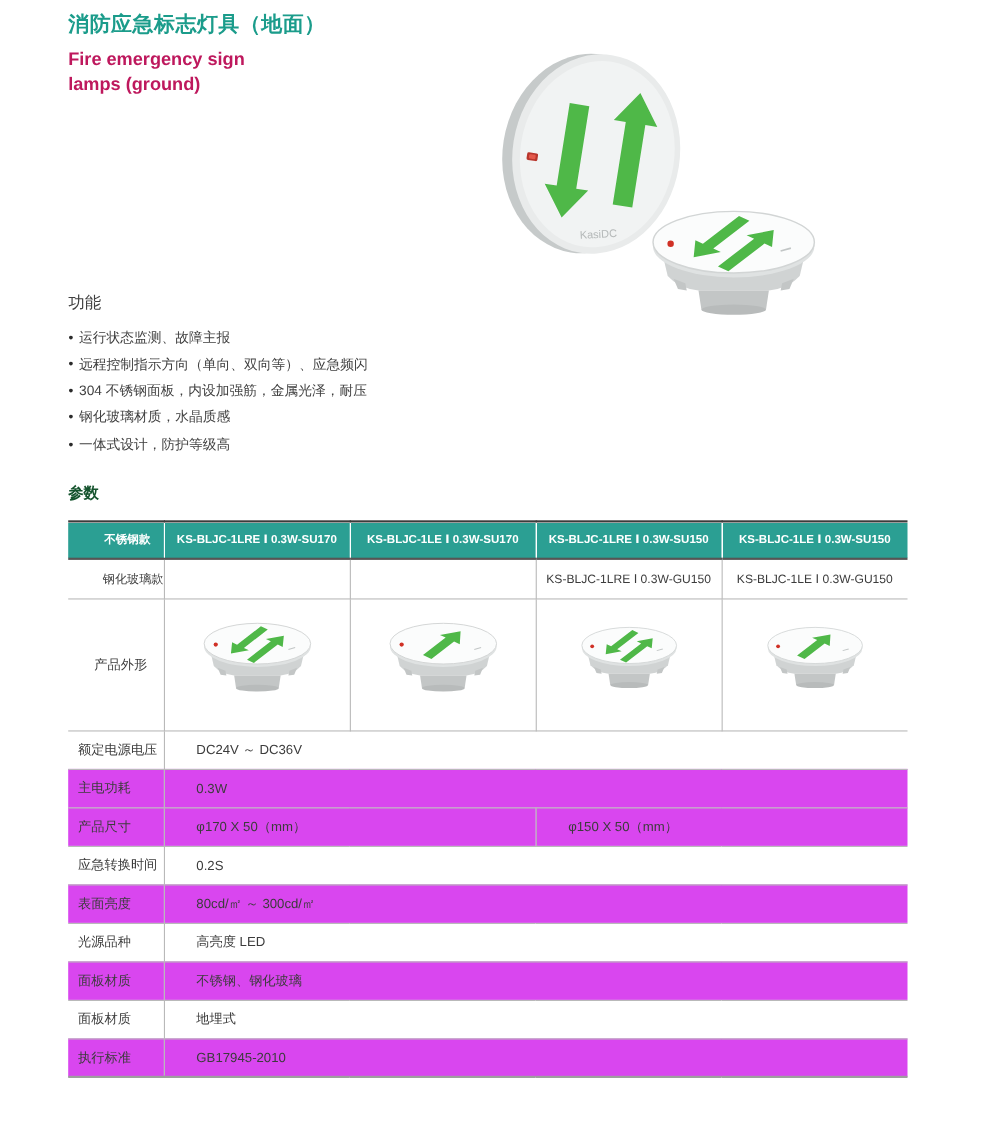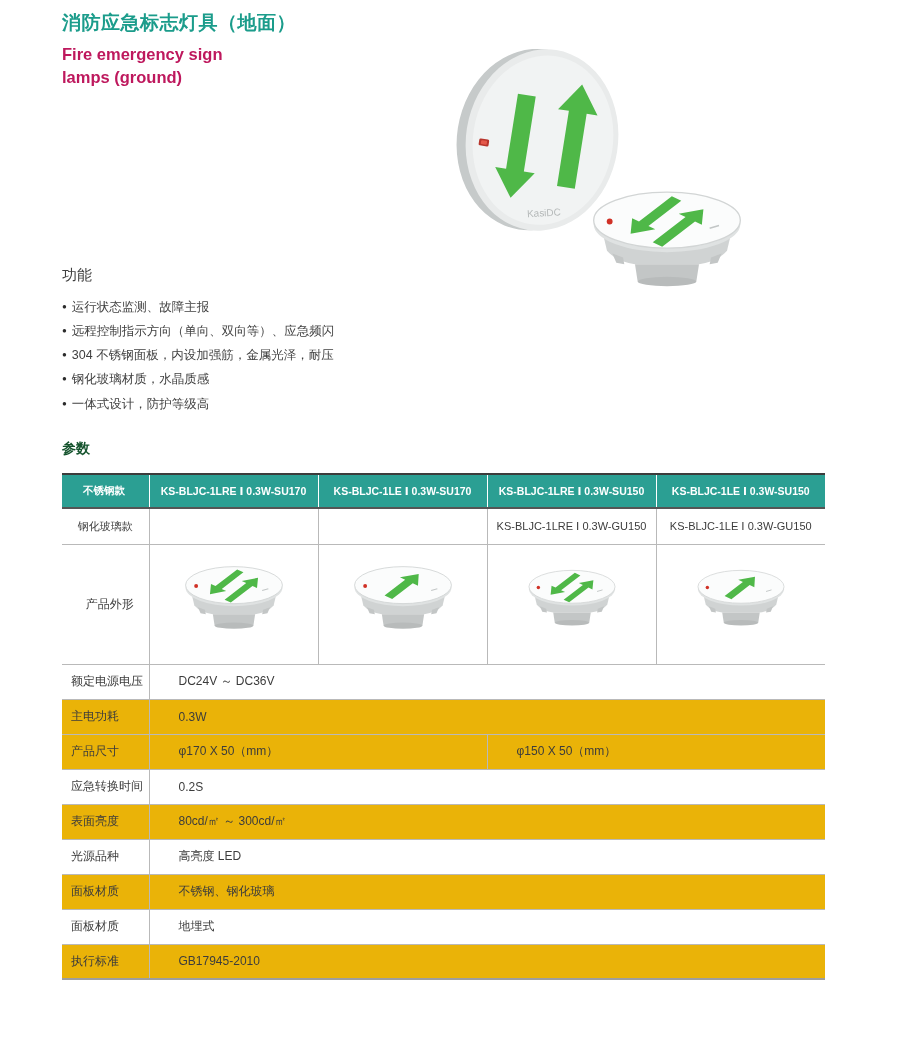--- a/index.html
+++ b/index.html
@@ -30,37 +30,37 @@
   .params h2 { font-size:14px; font-weight:700; color:#14532d; margin-bottom:15px; }
 
   table { width:763px; table-layout:fixed; border-collapse:collapse;
           border-top:2px solid #3c3c3c; border-bottom:2px solid #9e9e9e; }
   col.c-label { width:87px; }
   col.c-model { width:169px; }
 
   thead th { background:#2b9f93; color:#ffffff; font-size:10.5px; font-weight:700;
              height:34px; text-align:center; border-bottom:2px solid #555555;
              border-right:1px solid rgba(255,255,255,.55); white-space:nowrap; overflow:hidden; }
-  thead th:first-child { text-align:left; padding-left:21px; }
+  thead th:first-child { text-align:center; padding-left:21px; }
   thead th:last-child { border-right:none; }
 
   tbody td { font-size:12px; color:#3c3c3c; border-bottom:1px solid #b9b9b9; vertical-align:middle; }
   td.lbl { padding-left:9px; border-right:1px solid #b9b9b9; white-space:nowrap; }
 
   tr.glass-row td { height:36px; text-align:center; font-size:11px; border-right:1px solid #b9b9b9; }
-  tr.glass-row td:first-child { text-align:center; }
+  tr.glass-row td:first-child { text-align:right; }
   tr.glass-row td:last-child { border-right:none; }
 
   tr.appearance-row td { height:120px; text-align:center; border-right:1px solid #b9b9b9; }
   tr.appearance-row td:last-child { border-right:none; }
   tr.appearance-row svg { display:inline-block; vertical-align:middle; }
 
   tr.spec td { height:35px; }
   tr.spec td.val { padding-left:29px; }
-  tr.alt { background:#eab308; }
+  tr.alt { background:#d946ef; }
   tr.dim-row td.val-split { border-right:1px solid #b9b9b9; }
 </style>
 </head>
 <body>
 
 <svg width="0" height="0" style="position:absolute" aria-hidden="true">
   <defs>
     <symbol id="lamp-dual" viewBox="0 0 120 92">
       <path d="M10,26 L15,47 Q22,55 36,57 L84,57 Q98,55 105,47 L110,26 Z" fill="#d0d3d3"></path>
       <path d="M19,49 l3,7 l6,1 l-1,-5 Z" fill="#c3c6c6"></path>

